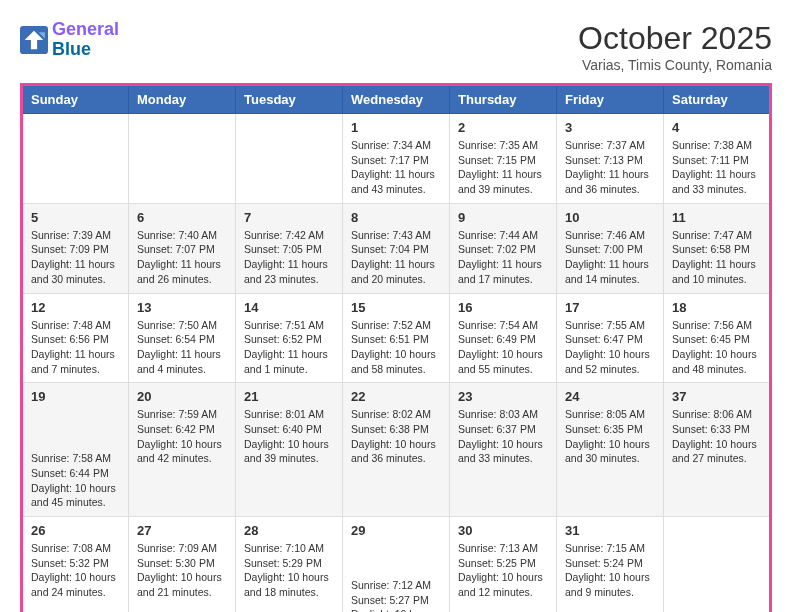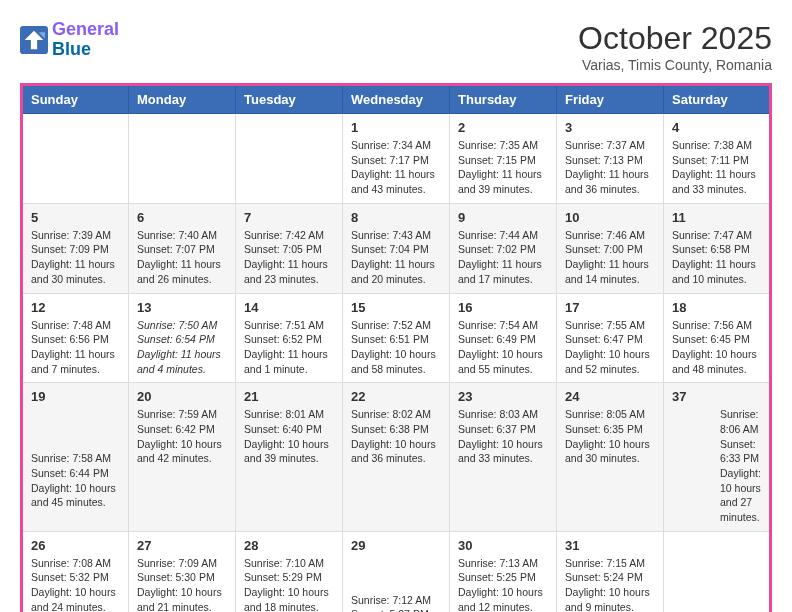--- a/index.html
+++ b/index.html
@@ -215,21 +215,21 @@
       <tr>
         <td>
           <span class="day-num">12</span>
           <div class="day-info" style="white-space: pre-line;">Sunrise: 7:48 AM
 Sunset: 6:56 PM
 Daylight: 11 hours
 and 7 minutes.</div>
         </td>
         <td>
           <span class="day-num">13</span>
-          <div class="day-info" style="white-space: pre-line; font-style: italic;">Sunrise: 7:50 AM
+          <div class="day-info" style="white-space: pre-line;">Sunrise: 7:50 AM
 Sunset: 6:54 PM
 Daylight: 11 hours
 and 4 minutes.</div>
         </td>
         <td>
           <span class="day-num">14</span>
           <div class="day-info" style="white-space: pre-line;">Sunrise: 7:51 AM
 Sunset: 6:52 PM
 Daylight: 11 hours
 and 1 minute.</div>
@@ -301,21 +301,21 @@
         </td>
         <td>
           <span class="day-num">24</span>
           <div class="day-info" style="white-space: pre-line;">Sunrise: 8:05 AM
 Sunset: 6:35 PM
 Daylight: 10 hours
 and 30 minutes.</div>
         </td>
         <td>
           <span class="day-num">37</span>
-          <div class="day-info" style="white-space: pre-line; margin-left: 48px;">Sunrise: 8:06 AM
+          <div class="day-info" style="white-space: pre-line;">Sunrise: 8:06 AM
 Sunset: 6:33 PM
 Daylight: 10 hours
 and 27 minutes.</div>
         </td>
       </tr>
       <tr>
         <td>
           <span class="day-num">26</span>
           <div class="day-info" style="white-space: pre-line;">Sunrise: 7:08 AM
 Sunset: 5:32 PM

